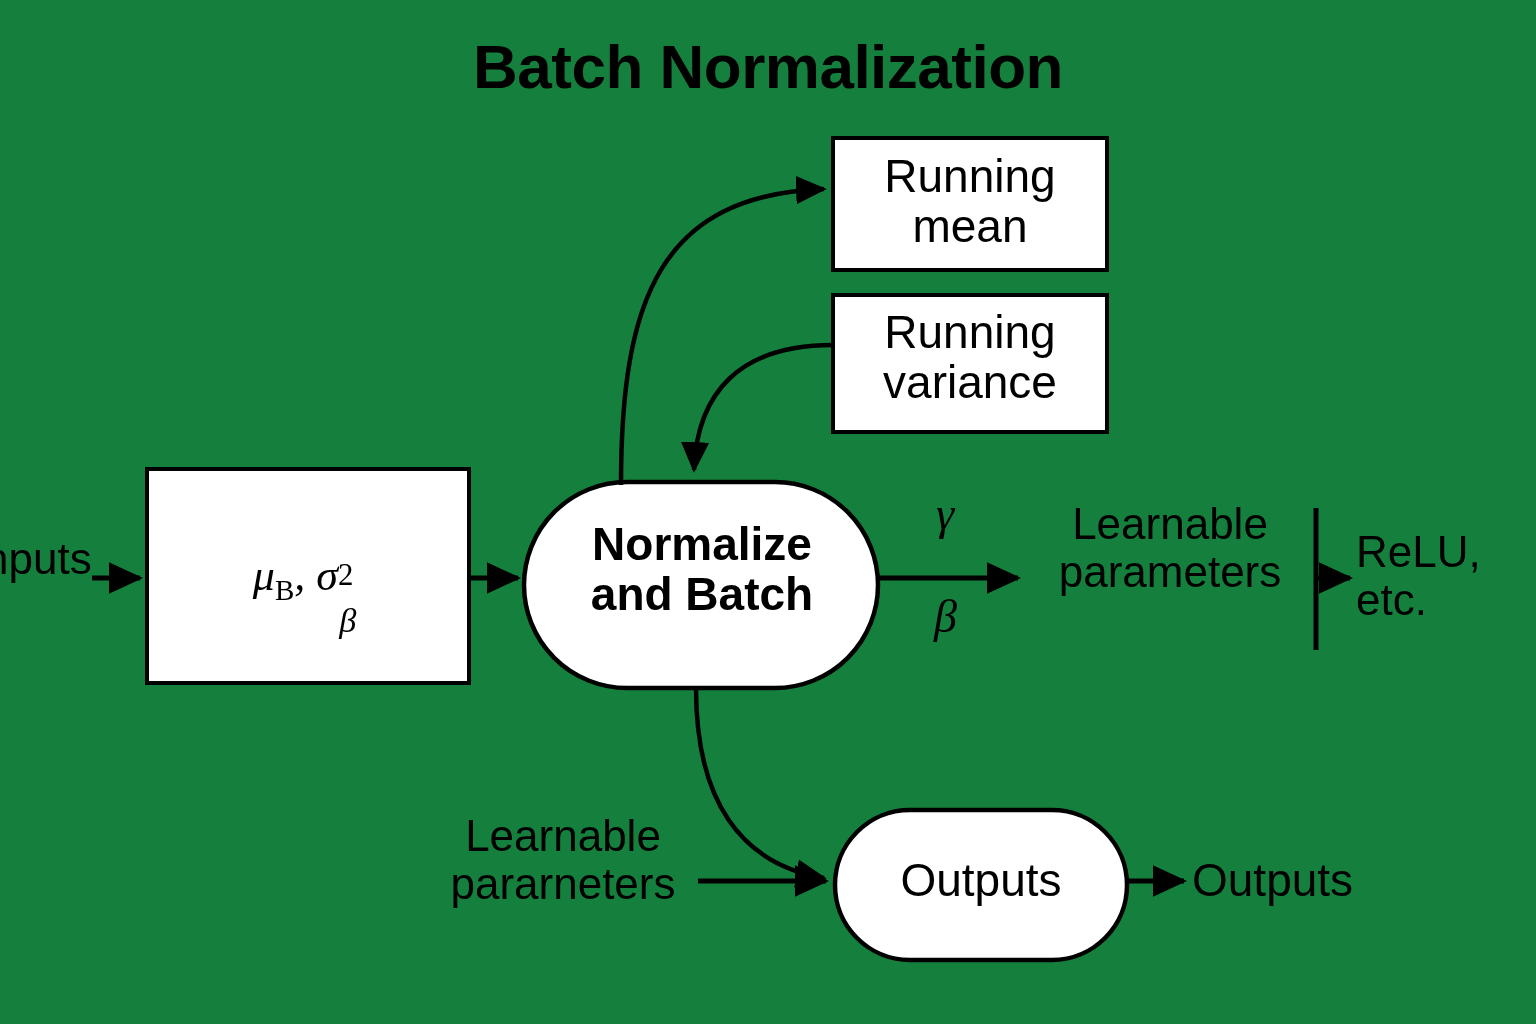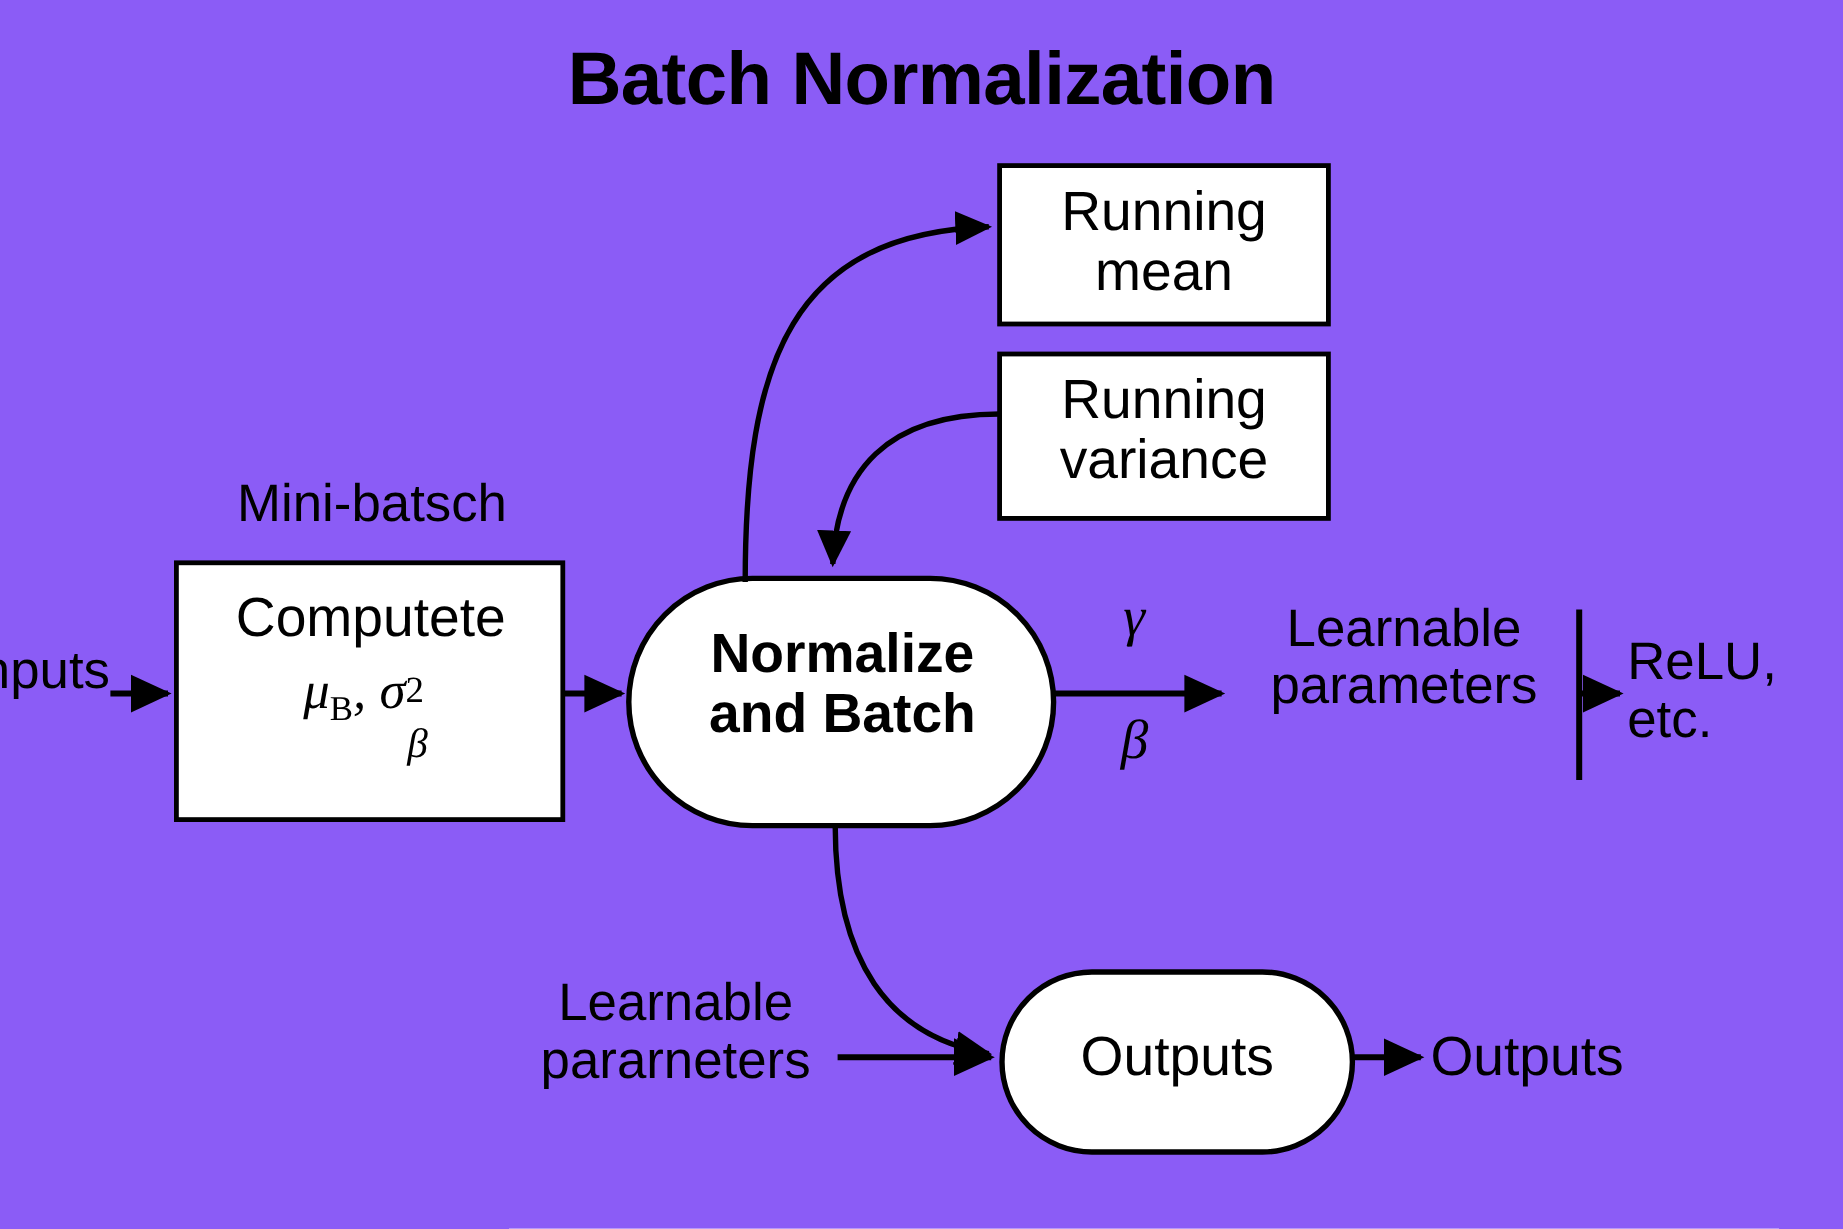--- a/index.html
+++ b/index.html
@@ -5,21 +5,21 @@
 <style>
   html, body {
     margin: 0;
     padding: 0;
     background: #ffffff;
   }
   #canvas {
     position: relative;
     width: 1536px;
     height: 1024px;
-    background: #8b5cf6;
+    background: #15803d;
     overflow: hidden;
     font-family: "Liberation Sans", sans-serif;
     color: #000000;
   }
   #diagram-svg {
     position: absolute;
     left: 0;
     top: 0;
     width: 1536px;
     height: 1024px;
@@ -215,25 +215,23 @@
 
     <path d="M 696 688 C 696 800, 740 864, 824 878" fill="none" stroke="#000000" stroke-width="4.5" marker-end="url(#arrowhead)"></path>
 
     <line x1="698" y1="881" x2="826" y2="881" stroke="#000000" stroke-width="5" marker-end="url(#arrowhead)"></line>
 
     <line x1="1127" y1="881" x2="1184" y2="881" stroke="#000000" stroke-width="5" marker-end="url(#arrowhead)"></line>
   </svg>
 
   <div class="lbl" id="page-title">Batch Normalization</div>
 
-  <div class="lbl" id="minibatch-label">Mini-batsch</div>
 
   <div class="lbl" id="inputs-label">nputs</div>
 
-  <div class="lbl" id="compute-text">Computete</div>
 
   <div class="lbl" id="compute-formula"><span>μ</span><span class="sub">B</span><span>, </span><span>σ</span><span class="stack"><span class="sup2">2</span><span class="sub2">β</span></span></div>
 
   <div class="lbl" id="normalize-text">Normalize
 and Batch</div>
 
   <div class="lbl" id="running-mean-text">Running
 mean</div>
 
   <div class="lbl" id="running-variance-text">Running

